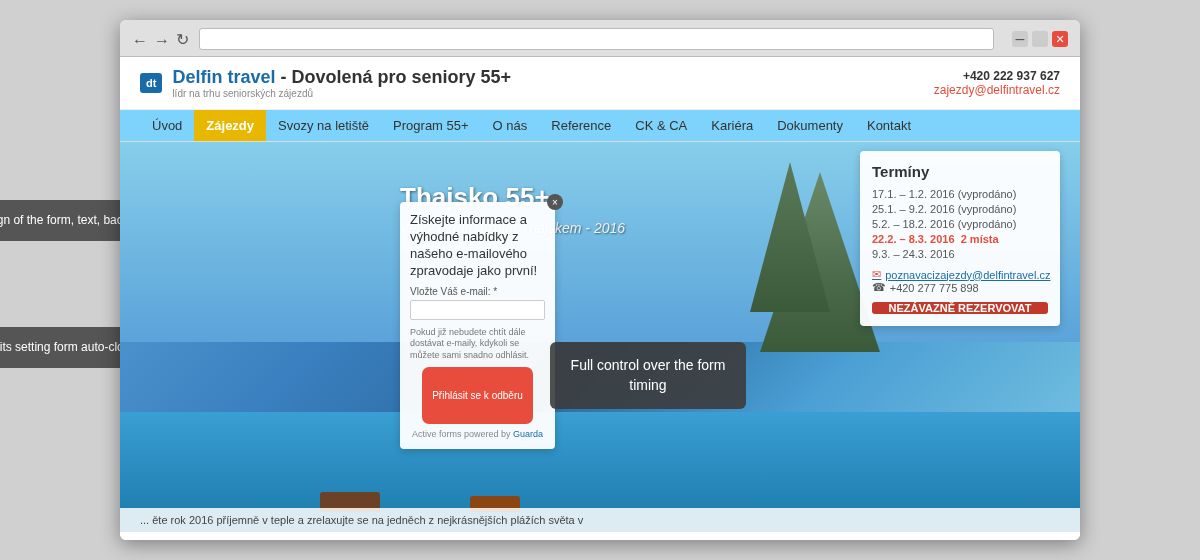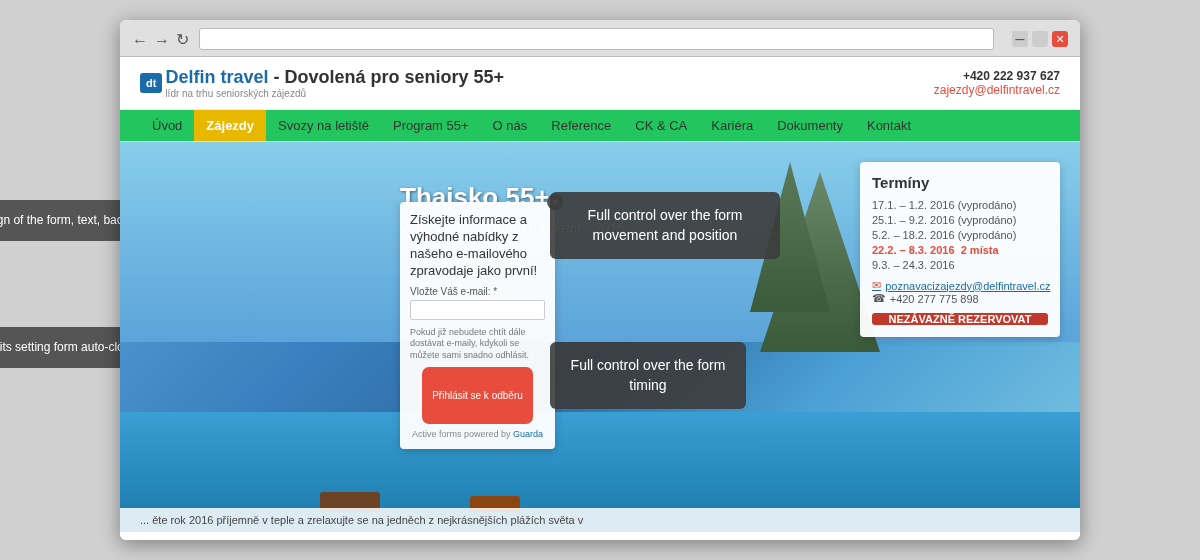--- a/index.html
+++ b/index.html
@@ -100,21 +100,21 @@
       padding: 10px 20px;
       display: flex;
       align-items: center;
       justify-content: space-between;
       border-bottom: 1px solid #eee;
     }
 
     .logo-area {
       display: flex;
       align-items: center;
-      gap: 3px;
+      gap: 10px;
     }
 
     .logo-box {
       background: #1a6ca8;
       color: white;
       font-size: 11px;
       font-weight: bold;
       padding: 4px 6px;
       border-radius: 3px;
     }
@@ -145,21 +145,21 @@
       color: #333;
     }
 
     .contact-info .email {
       color: #e74c3c;
       text-decoration: none;
     }
 
     
     .site-nav {
-      background: #22c55e;
+      background: #7dd3fc;
       border-bottom: 1px solid #ddd;
       padding: 0 20px;
       display: flex;
       align-items: center;
     }
 
     .nav-item {
       padding: 8px 12px;
       font-size: 13px;
       color: #333;
@@ -225,21 +225,21 @@
       left: 280px;
       font-size: 14px;
       color: #eee;
       font-style: italic;
       text-shadow: 1px 1px 2px rgba(0,0,0,0.5);
     }
 
     
     .terminy-box {
       position: absolute;
-      top: 20px;
+      top: 9px;
       right: 20px;
       width: 200px;
       background: rgba(255,255,255,0.95);
       border-radius: 4px;
       padding: 12px;
       box-shadow: 0 2px 8px rgba(0,0,0,0.2);
     }
 
     .terminy-title {
       font-size: 15px;
@@ -563,23 +563,20 @@
           <div class="form-title">Získejte informace a výhodné nabídky z našeho e-mailového zpravodaje jako první!</div>
           <div class="form-label">Vložte Váš e-mail: *</div>
           <input class="form-input" type="text" style="">
           <div class="form-note">Pokud již nebudete chtít dále dostávat e-maily, kdykoli se můžete sami snadno odhlásit.</div>
           <button class="form-submit-btn">Přihlásit se k odběru</button>
           <div class="form-powered">
             Active forms powered by <span style="color:#1a6ca8;cursor:pointer;">Guarda</span>
           </div>
         </div>
 
-        <div class="tooltip-dark tooltip-movement">
-          <span>Full control over the form<br>movement and position</span>
-        </div>
 
         <div class="tooltip-dark tooltip-timing">
           <span>Full control over the form timing</span>
         </div>
 
         <div class="bottom-bar">
           <span>... ěte rok 2016 příjemně v teple a zrelaxujte se na jedněch z nejkrásnějších plážích světa v</span>
         </div>
 
       </div>

